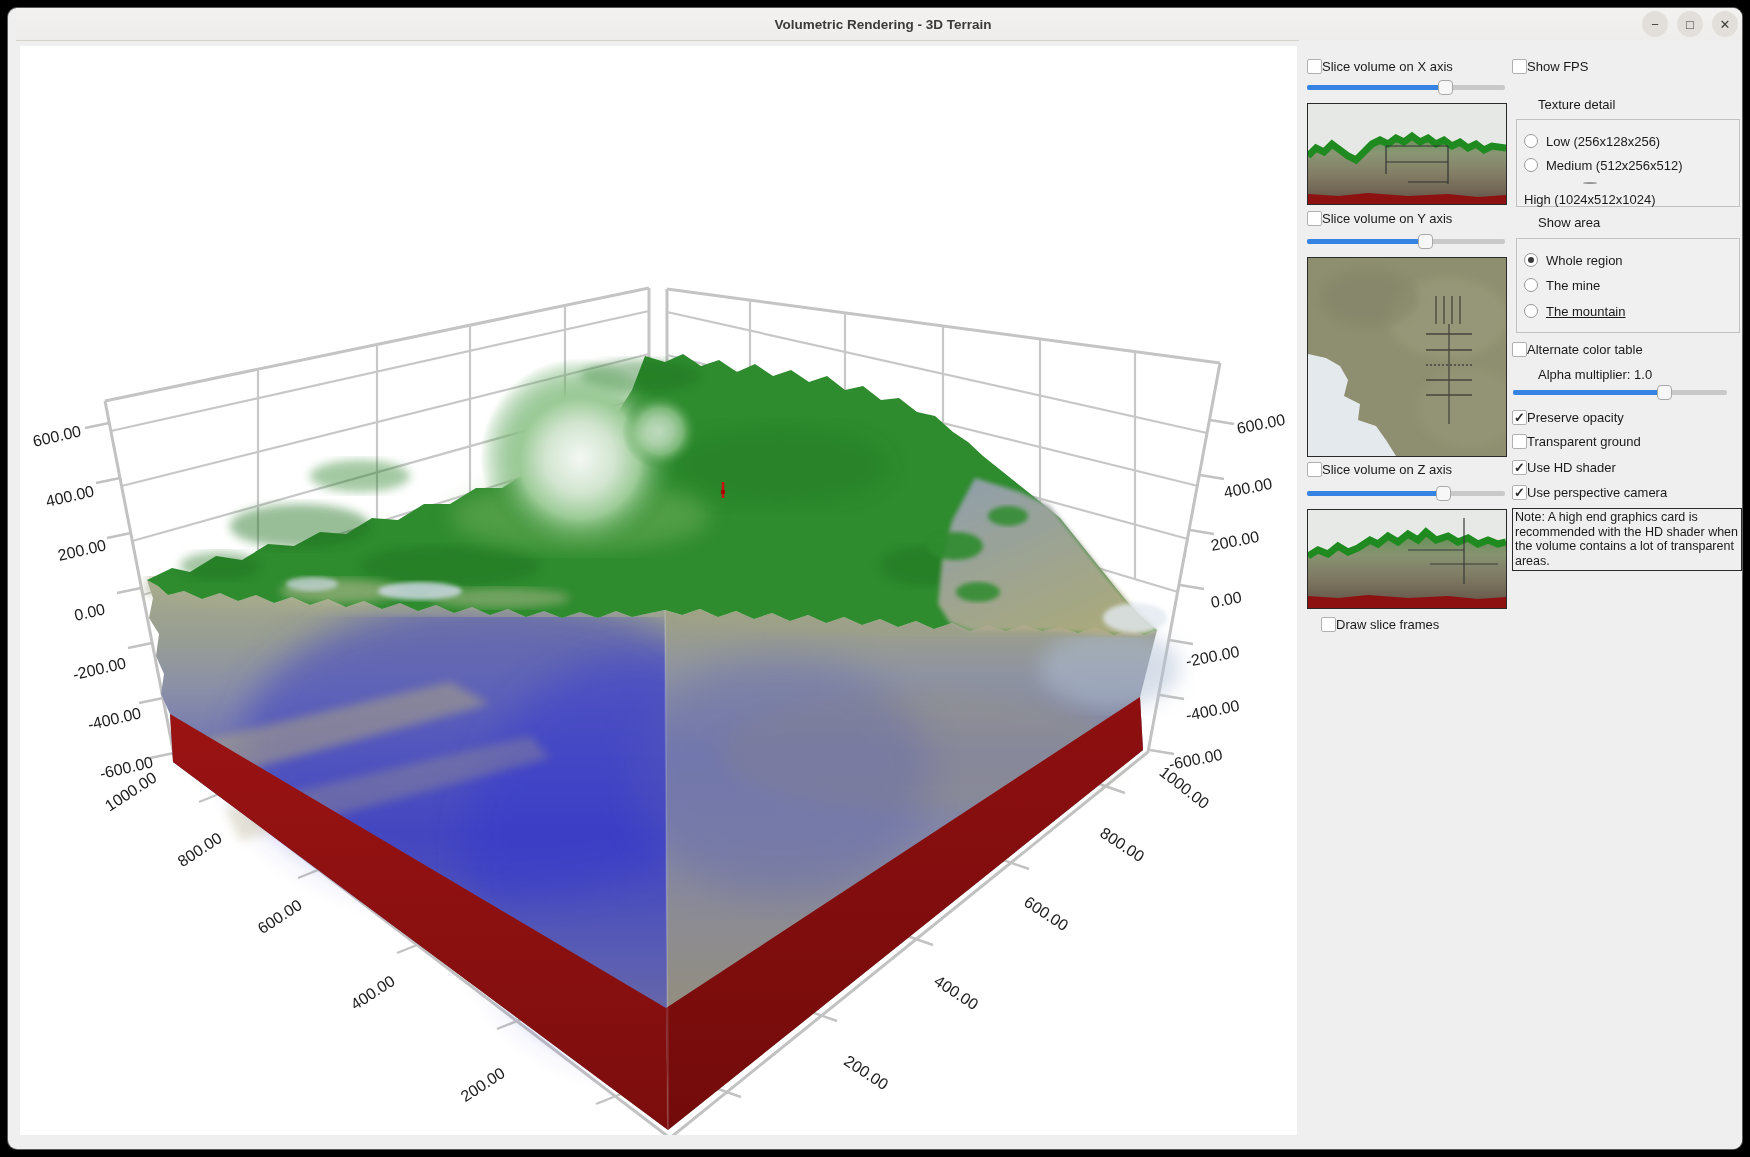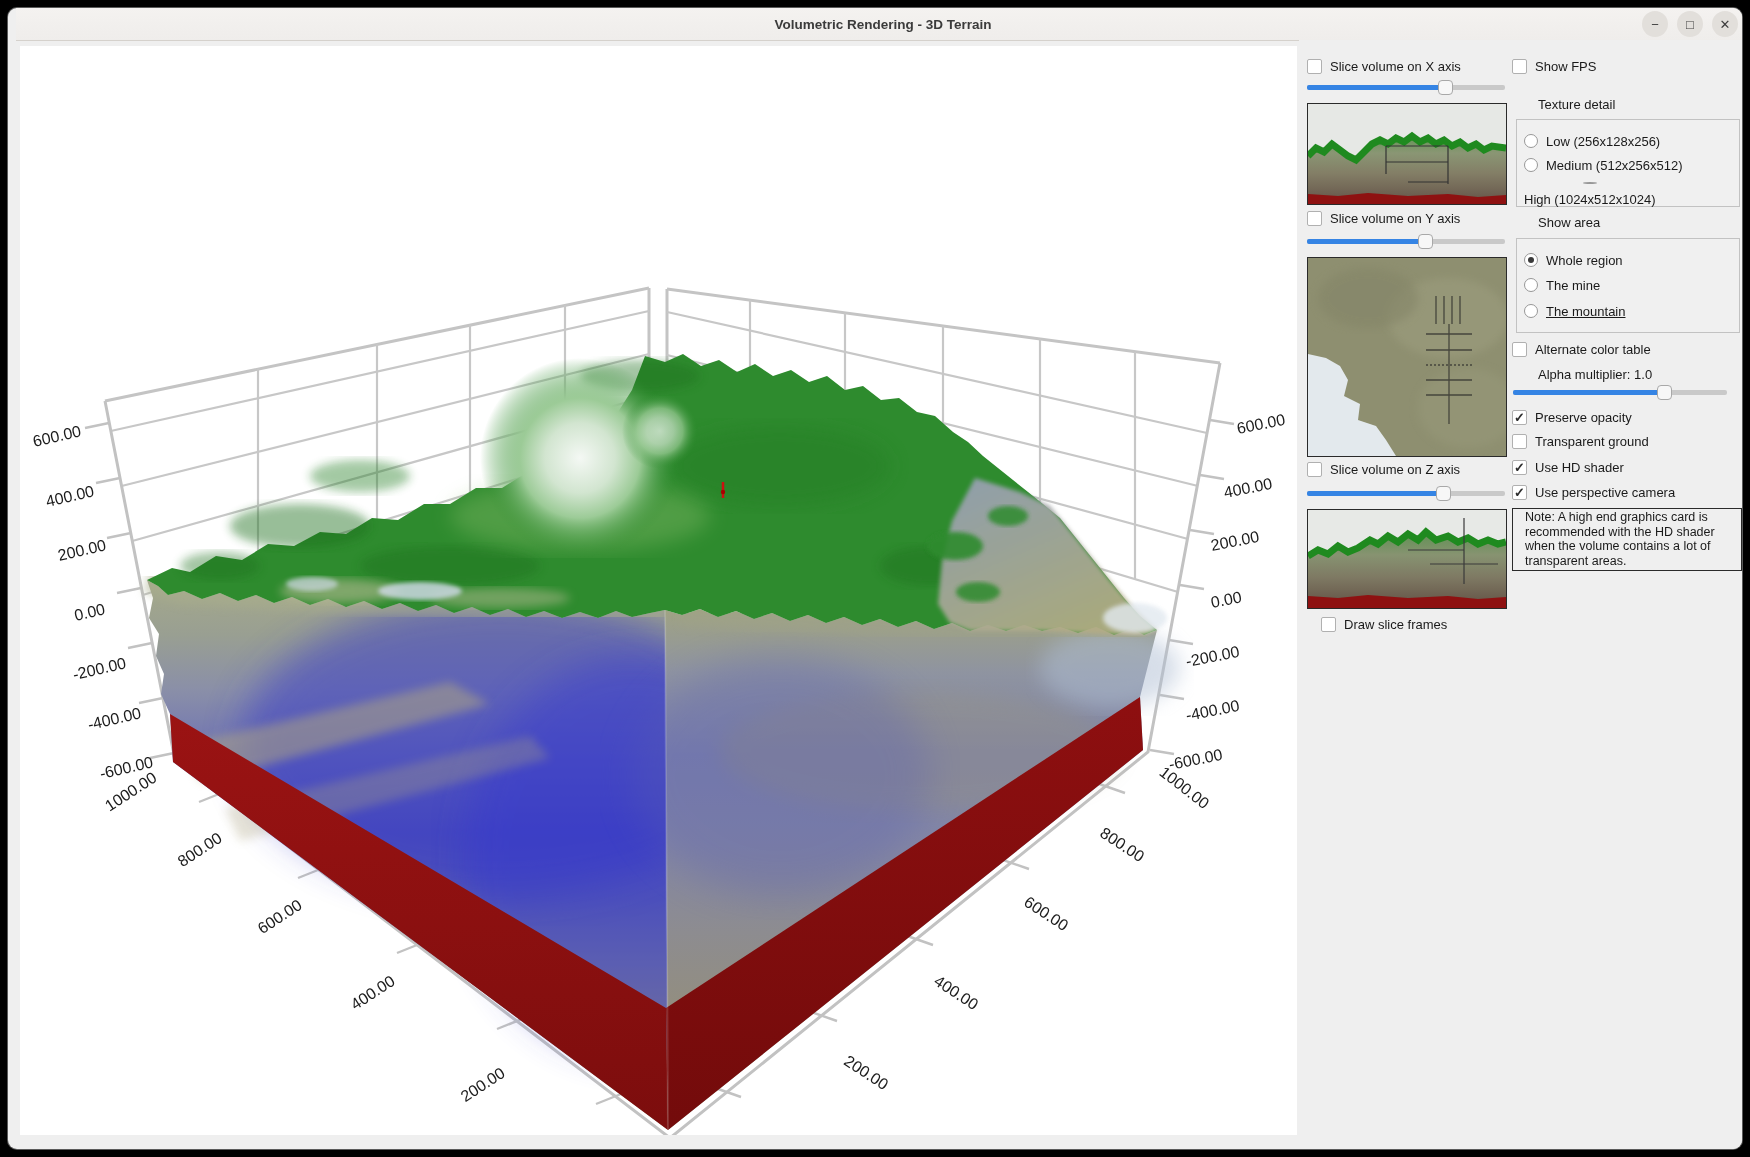--- a/index.html
+++ b/index.html
@@ -12,36 +12,36 @@
   .title{font-size:13.5px;font-weight:bold;color:#3b3b3b;}
   .winbtns{position:absolute;right:12px;top:3px;display:flex;gap:9px;}
   .winbtn{width:26px;height:26px;border-radius:50%;background:#e2dfdb;display:flex;align-items:center;
     justify-content:center;font-size:13px;color:#3d3d3d;cursor:default;}
   
   .plot{position:absolute;left:12px;top:38px;width:1277px;height:1089px;background:#ffffff;}
   .plot svg{display:block;}
   text.tick{font-size:16px;fill:#1c1c1c;font-family:"Liberation Sans",sans-serif;}
   
   .panel{position:absolute;left:1291px;top:32px;right:0;bottom:0;background:#efefef;font-size:13px;color:#1a1a1a;}
-  .cb{position:absolute;display:flex;align-items:center;gap:8px;height:16px;cursor:default;}
+  .cb{position:absolute;display:flex;align-items:center;height:16px;cursor:default;}
   .cb .box{width:15px;height:15px;box-sizing:border-box;background:#fff;border:1px solid #b0b0b0;border-radius:2px;
     display:flex;align-items:center;justify-content:center;font-size:13px;font-weight:bold;color:#2d2d2d;line-height:1;}
   .radio{position:absolute;display:flex;align-items:center;gap:8px;height:16px;cursor:default;}
   .radio .circ{width:14px;height:14px;box-sizing:border-box;border-radius:50%;background:#fff;border:1px solid #979797;position:relative;}
   .radio.sel .circ::after{content:"";position:absolute;left:3px;top:3px;right:3px;bottom:3px;border-radius:50%;background:#3a3a3a;}
   .slider{position:absolute;height:15px;}
   .slider .track{position:absolute;left:0;right:0;top:5px;height:5px;background:#c9c9c9;border-radius:2px;}
   .slider .fill{position:absolute;left:0;top:5px;height:5px;background:#3584e4;border-radius:2px;}
   .slider .handle{position:absolute;top:0;width:15px;height:15px;background:#f7f7f7;border:1px solid #a8a8a8;
     box-sizing:border-box;border-radius:4px;}
   .groupbox{position:absolute;border:1px solid #c2c2c2;background:#f0f0f0;box-sizing:border-box;}
   .plabel{position:absolute;height:16px;margin-left:26px;}
   .thumb{position:absolute;border:1px solid #2a2a2a;box-sizing:content-box;background:#888;}
   .thumb svg{display:block;}
-  .note{position:absolute;border:1px solid #2a2a2a;padding:1px 12px;font-size:12.5px;line-height:1.16;
+  .note{position:absolute;border:1px solid #2a2a2a;padding:1px 2px;font-size:12.5px;line-height:1.16;
     box-sizing:border-box;background:#efefef;}
 </style>
 </head>
 <body>
 
 <div class="window">
 
   <div class="titlebar">
     <div class="title">Volumetric Rendering - 3D Terrain</div>
     <div class="winbtns">

